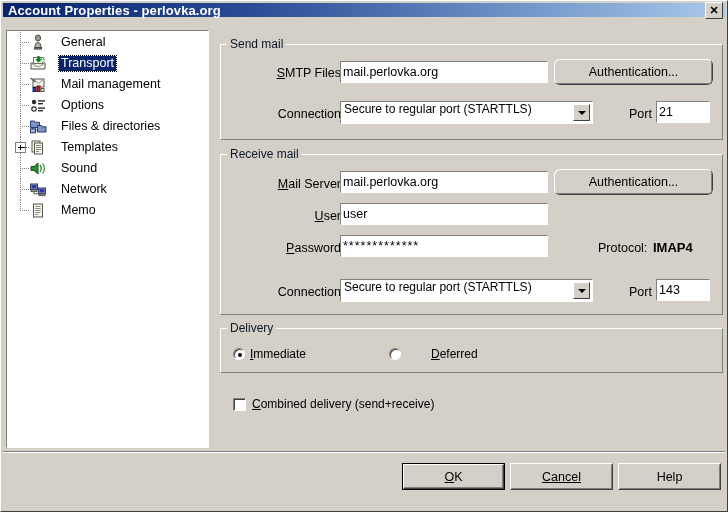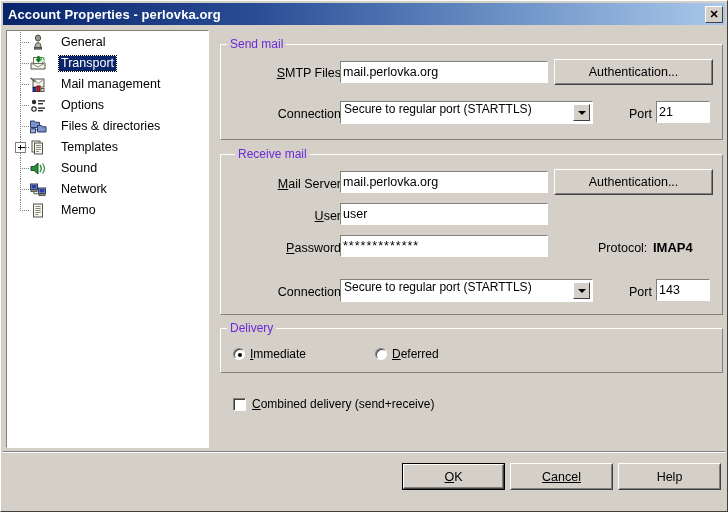--- a/index.html
+++ b/index.html
@@ -15,21 +15,21 @@
   #window {
     position:absolute; inset:0;
     background:#d4d0c8;
     border-top:1px solid #fff;
     border-left:1px solid #fff;
     border-right:1px solid #404040;
     border-bottom:1px solid #404040;
   }
   
   #titlebar {
-    position:absolute; left:2px; top:2px; right:2px; height:22px;
+    position:absolute; left:2px; top:2px; right:2px; height:14px;
     background:linear-gradient(to right,#08246b 0%,#2a4d96 35%,#6d92c6 70%,#a9c8ea 100%);
     display:flex; align-items:center;
   }
   #title-text {
     color:#fff; font-weight:bold; font-size:13px;
     margin-left:5px; letter-spacing:0.1px;
     text-shadow:none;
     white-space:nowrap;
   }
   #titlebar-buttons { margin-left:auto; margin-right:2px; display:flex; }
@@ -96,21 +96,21 @@
   }
   fieldset.grp > .grp-inner {
     position:absolute; inset:-1px;
     border:1px solid #808080;
     border-top-color:#fff; border-left-color:#fff;
     pointer-events:none;
   }
   .grp-title {
     position:absolute; top:-8px; left:7px;
     background:#d4d0c8; padding:0 3px;
-    font-size:12px; color:#6d28d9; z-index:3;
+    font-size:12px; color:#0f172a; z-index:3;
   }
   .fld-label {
     position:absolute; font-size:12.5px; text-align:right; color:#000;
     white-space:nowrap;
   }
   .ul { text-decoration:underline; }
   .txtbox {
     position:absolute; background:#fff;
     border-top:1px solid #808080; border-left:1px solid #808080;
     border-right:1px solid #fff; border-bottom:1px solid #fff;
@@ -121,20 +121,21 @@
     display:flex; align-items:center;
   }
   .btn {
     position:absolute;
     background:#d4d0c8;
     border-top:1px solid #fff; border-left:1px solid #fff;
     border-right:1px solid #404040; border-bottom:1px solid #404040;
     font-family:"Liberation Sans", sans-serif; font-size:12.5px; color:#000;
     display:flex; align-items:center; justify-content:center;
     cursor:default;
+    border-radius:6px;
   }
   .btn > .inner {
     position:absolute; inset:0;
     border:1px solid transparent;
     border-right-color:#808080; border-bottom-color:#808080;
     pointer-events:none;
   }
   .combo {
     position:absolute; background:#fff;
     border-top:1px solid #808080; border-left:1px solid #808080;
@@ -400,21 +401,21 @@
     <div class="carrow">
         <i></i>
       </div>
   </div>
   <div class="lbl-static" style="left:628px; top:106px;">Port</div>
   <div class="txtbox" style="left:655px; top:100px; width:54px; height:22px;">21</div>
 
   <fieldset class="grp" style="left:219px; top:153px; width:503px; height:161px;">
     <div class="grp-inner"></div>
   </fieldset>
-  <div class="grp-title" style="position:absolute; left:234px; top:146px;">Receive mail</div>
+  <div class="grp-title" style="position:absolute; left:226px; top:146px;">Receive mail</div>
 
   <div class="fld-label" style="left:235px; top:176px; width:105px;"><span class="ul">M</span><span>ail Server</span></div>
   <div class="txtbox" style="left:339px; top:170px; width:208px; height:22px;">mail.perlovka.org</div>
   <div class="btn" style="left:553px; top:168px; width:159px; height:26px;">
     <div class="inner"></div>
     <span>Authentication...</span>
   </div>
 
   <div class="fld-label" style="left:235px; top:208px; width:105px;"><span class="ul">U</span><span>ser</span></div>
   <div class="txtbox" style="left:339px; top:202px; width:208px; height:22px;">user</div>
@@ -437,21 +438,21 @@
 
   <fieldset class="grp" style="left:219px; top:327px; width:503px; height:45px;">
     <div class="grp-inner"></div>
   </fieldset>
   <div class="grp-title" style="position:absolute; left:226px; top:320px;">Delivery</div>
 
   <div class="radio-wrap" style="left:232px; top:346px;">
     <div class="radio on"></div>
     <div><span class="ul">I</span><span>mmediate</span></div>
   </div>
-  <div class="radio-wrap" style="left:374px; top:346px;">
+  <div class="radio-wrap" style="left:388px; top:346px;gap:25px;">
     <div class="radio"></div>
     <div><span class="ul">D</span><span>eferred</span></div>
   </div>
 
   <div class="chk-wrap" style="left:232px; top:396px;">
     <div class="chk"></div>
     <div><span class="ul">C</span><span>ombined delivery (send+receive)</span></div>
   </div>
 
   <div id="sep"></div>

